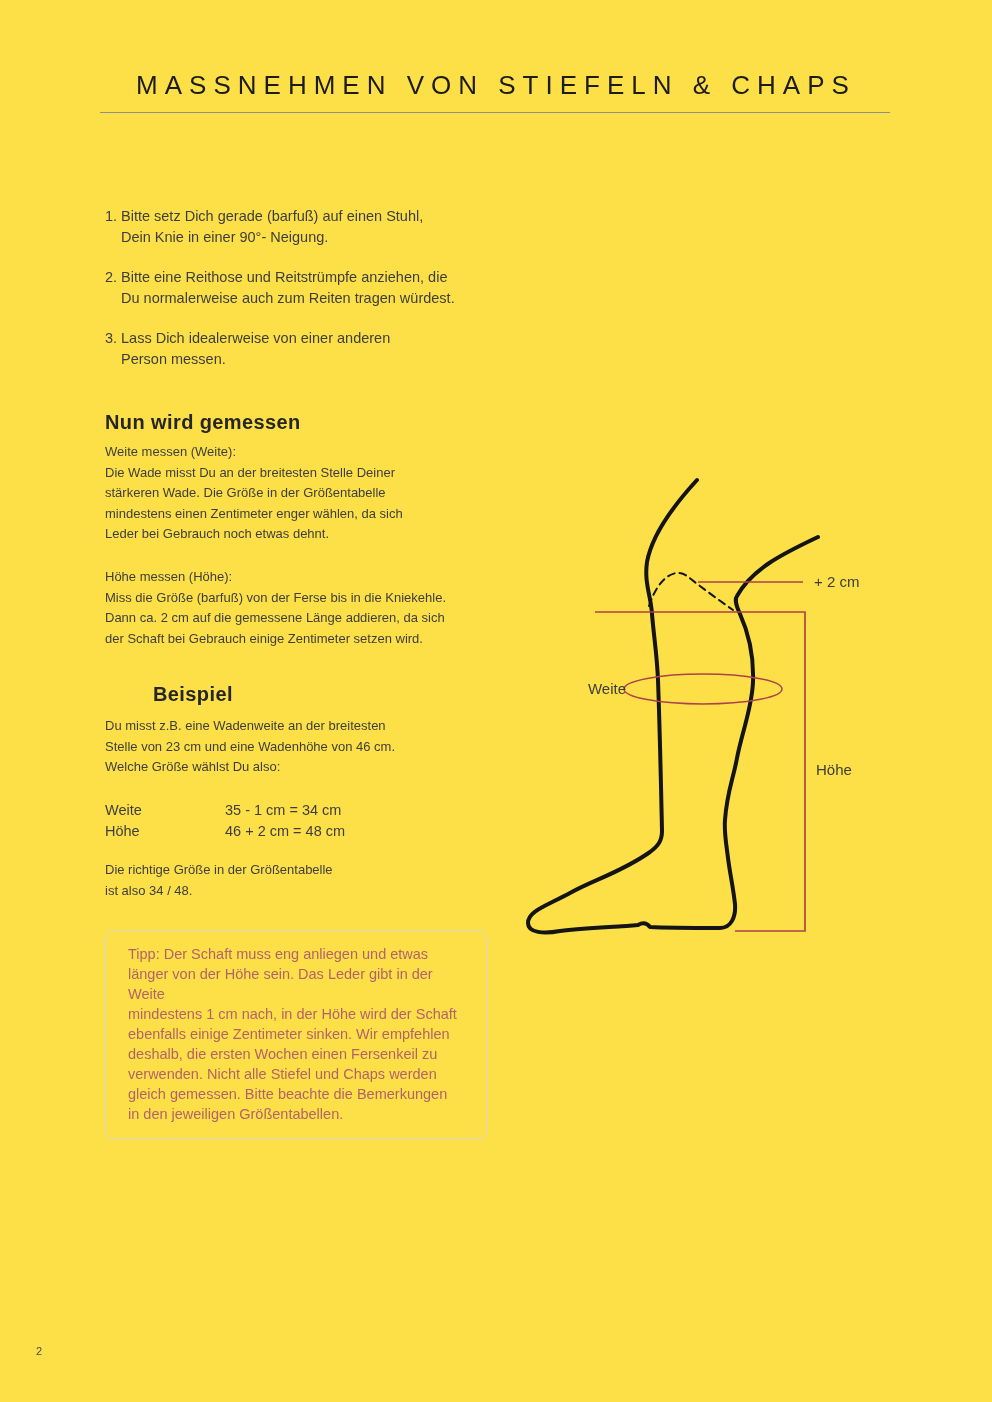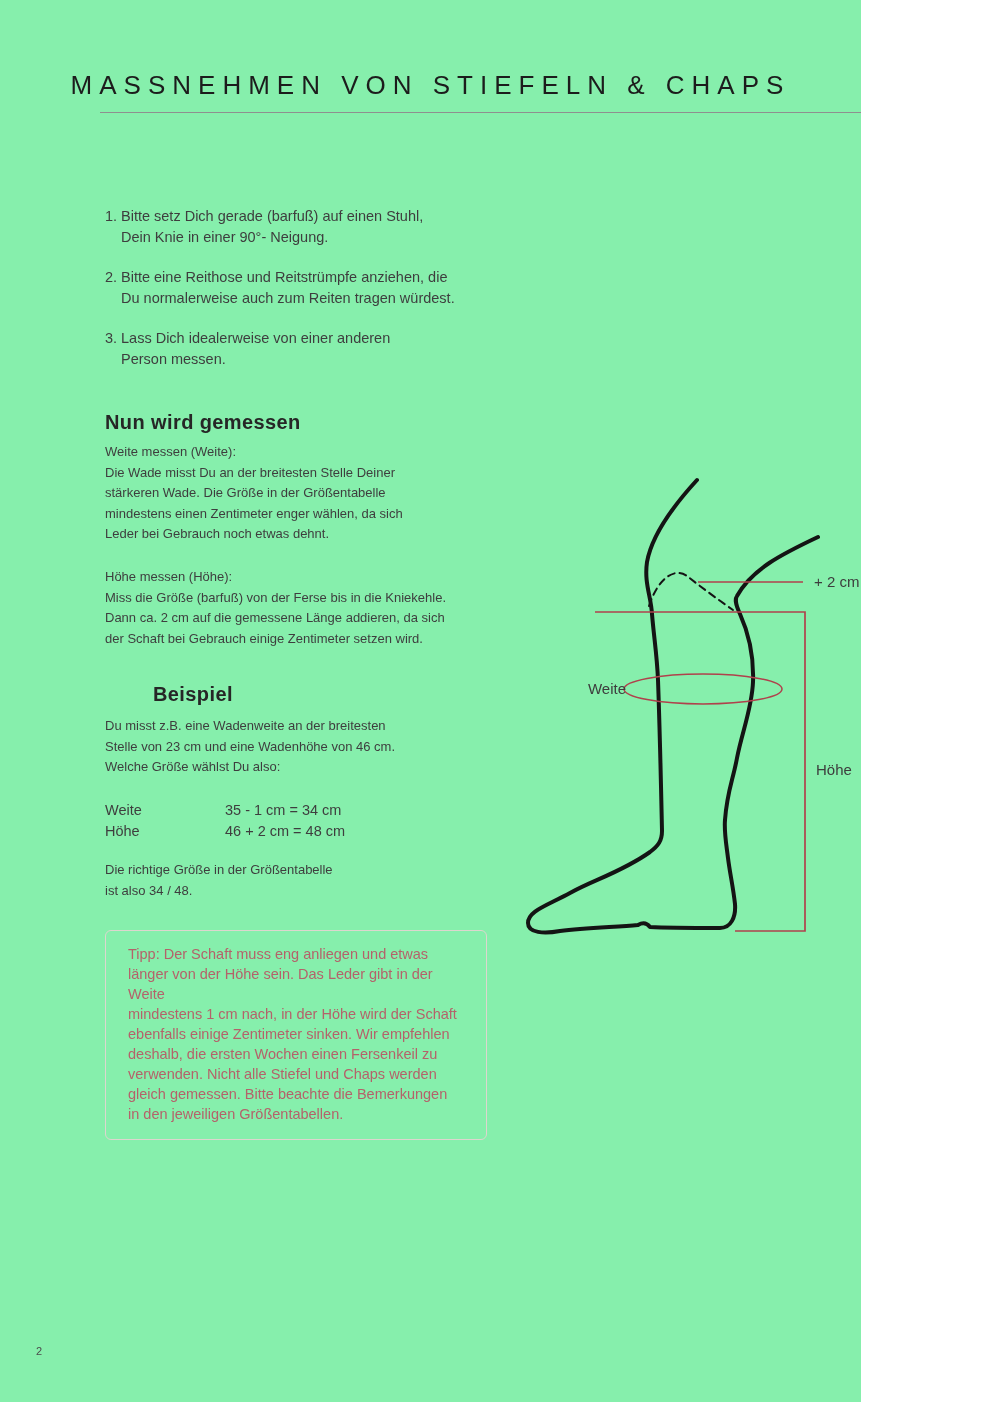--- a/index.html
+++ b/index.html
@@ -1,18 +1,18 @@
 <!DOCTYPE html>
 <html><head>
 <meta charset="utf-8">
 <style>
   * { margin:0; padding:0; box-sizing:border-box; }
   html,body { background:#ffffff; }
   .page {
-    position:relative; width:861px; height:1402px; background:#86efac;
+    position:relative; width:992px; height:1402px; background:#fde047;
     font-family:"Liberation Sans", sans-serif; color:#3e3e3e; overflow:hidden;
   }
   .title {
     position:absolute; top:70px; left:0; width:100%; text-align:center;
     font-size:26px; font-weight:400; letter-spacing:7px; color:#1c1c1c; white-space:nowrap;
   }
   .rule { position:absolute; top:112px; left:100px; width:790px; height:1px; background:#8f8f8f; }
 
   .abs { position:absolute; left:105px; width:410px; }
   .body-text { font-size:13px; line-height:20.5px; }
@@ -113,21 +113,21 @@
       <span class="calc-label">Höhe</span>
       <span>46 + 2 cm = 48 cm</span>
     </div>
   </div>
 
   <div class="abs body-text p-result">
       <div>Die richtige Größe in der Größentabelle</div>
       <div>ist also 34 / 48.</div>
     </div>
 
-  <div class="tipbox" style="color: rgb(180, 98, 106); border-radius: 6px;">
+  <div class="tipbox" style="color: rgb(180, 98, 106);">
       <div>Tipp: Der Schaft muss eng anliegen und etwas</div>
       <div>länger von der Höhe sein. Das Leder gibt in der Weite</div>
       <div>mindestens 1 cm nach, in der Höhe wird der Schaft</div>
       <div>ebenfalls einige Zentimeter sinken. Wir empfehlen</div>
       <div>deshalb, die ersten Wochen einen Fersenkeil zu</div>
       <div>verwenden. Nicht alle Stiefel und Chaps werden</div>
       <div>gleich gemessen. Bitte beachte die Bemerkungen</div>
       <div>in den jeweiligen Größentabellen.</div>
     </div>
 

